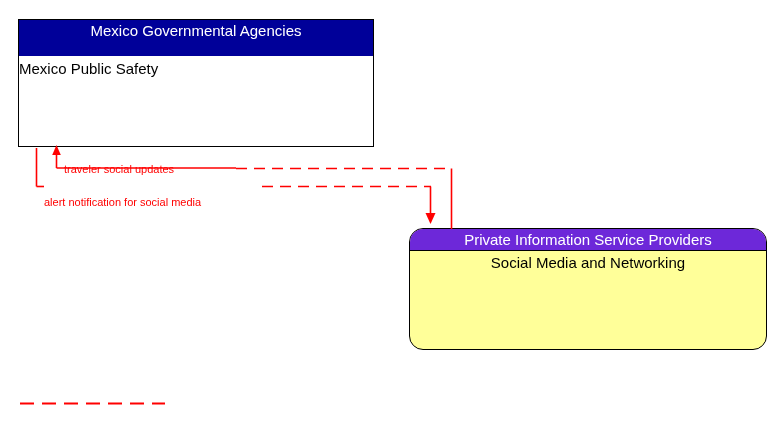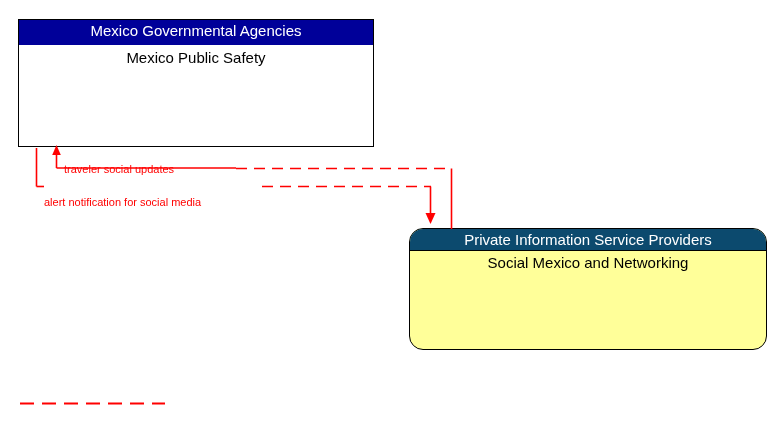--- a/index.html
+++ b/index.html
@@ -20,32 +20,32 @@
     position: absolute;
     left: 18px;
     top: 19px;
     width: 356px;
     height: 128px;
     border: 1px solid #000000;
     background: #ffffff;
     box-sizing: border-box;
   }
   #box-gov .entity-header {
-    height: 25px;
+    height: 36px;
     line-height: 21px;
     background: #000099;
     color: #ffffff;
     text-align: center;
     font-size: 15px;
     white-space: nowrap;
     overflow: hidden;
   }
   #box-gov .entity-title {
     margin-top: 4px;
-    text-align: center;
+    text-align: left;
     color: #000000;
     font-size: 15px;
     white-space: nowrap;
   }
 
   
   #box-isp {
     position: absolute;
     left: 409px;
     top: 228px;
@@ -53,21 +53,21 @@
     height: 122px;
     border: 1px solid #000000;
     border-radius: 14px;
     background: #ffff99;
     box-sizing: border-box;
     overflow: hidden;
   }
   #box-isp .entity-header {
     height: 21px;
     line-height: 21px;
-    background: #0c4a6e;
+    background: #6d28d9;
     color: #ffffff;
     text-align: center;
     font-size: 15px;
     white-space: nowrap;
     overflow: hidden;
     border-bottom: 1px solid #000000;
   }
   #box-isp .entity-title {
     margin-top: 3px;
     text-align: center;
@@ -109,21 +109,21 @@
 </head>
 <body>
 
 <div id="box-gov">
   <div class="entity-header">Mexico Governmental Agencies</div>
   <div class="entity-title">Mexico Public Safety</div>
 </div>
 
 <div id="box-isp">
   <div class="entity-header">Private Information Service Providers</div>
-  <div class="entity-title">Social Mexico and Networking</div>
+  <div class="entity-title">Social Media and Networking</div>
 </div>
 
 <svg id="flow-layer" width="783" height="431" viewBox="0 0 783 431" xmlns="http://www.w3.org/2000/svg">
 
   <g>
 
     <line x1="56.5" y1="168" x2="56.5" y2="152" stroke="#ff0000" stroke-width="1.6"></line>
     <polygon points="56.5,145 52.2,155 60.8,155" fill="#ff0000"></polygon>
 
     <line x1="56.5" y1="168" x2="236" y2="168" stroke="#ff0000" stroke-width="1.6"></line>

